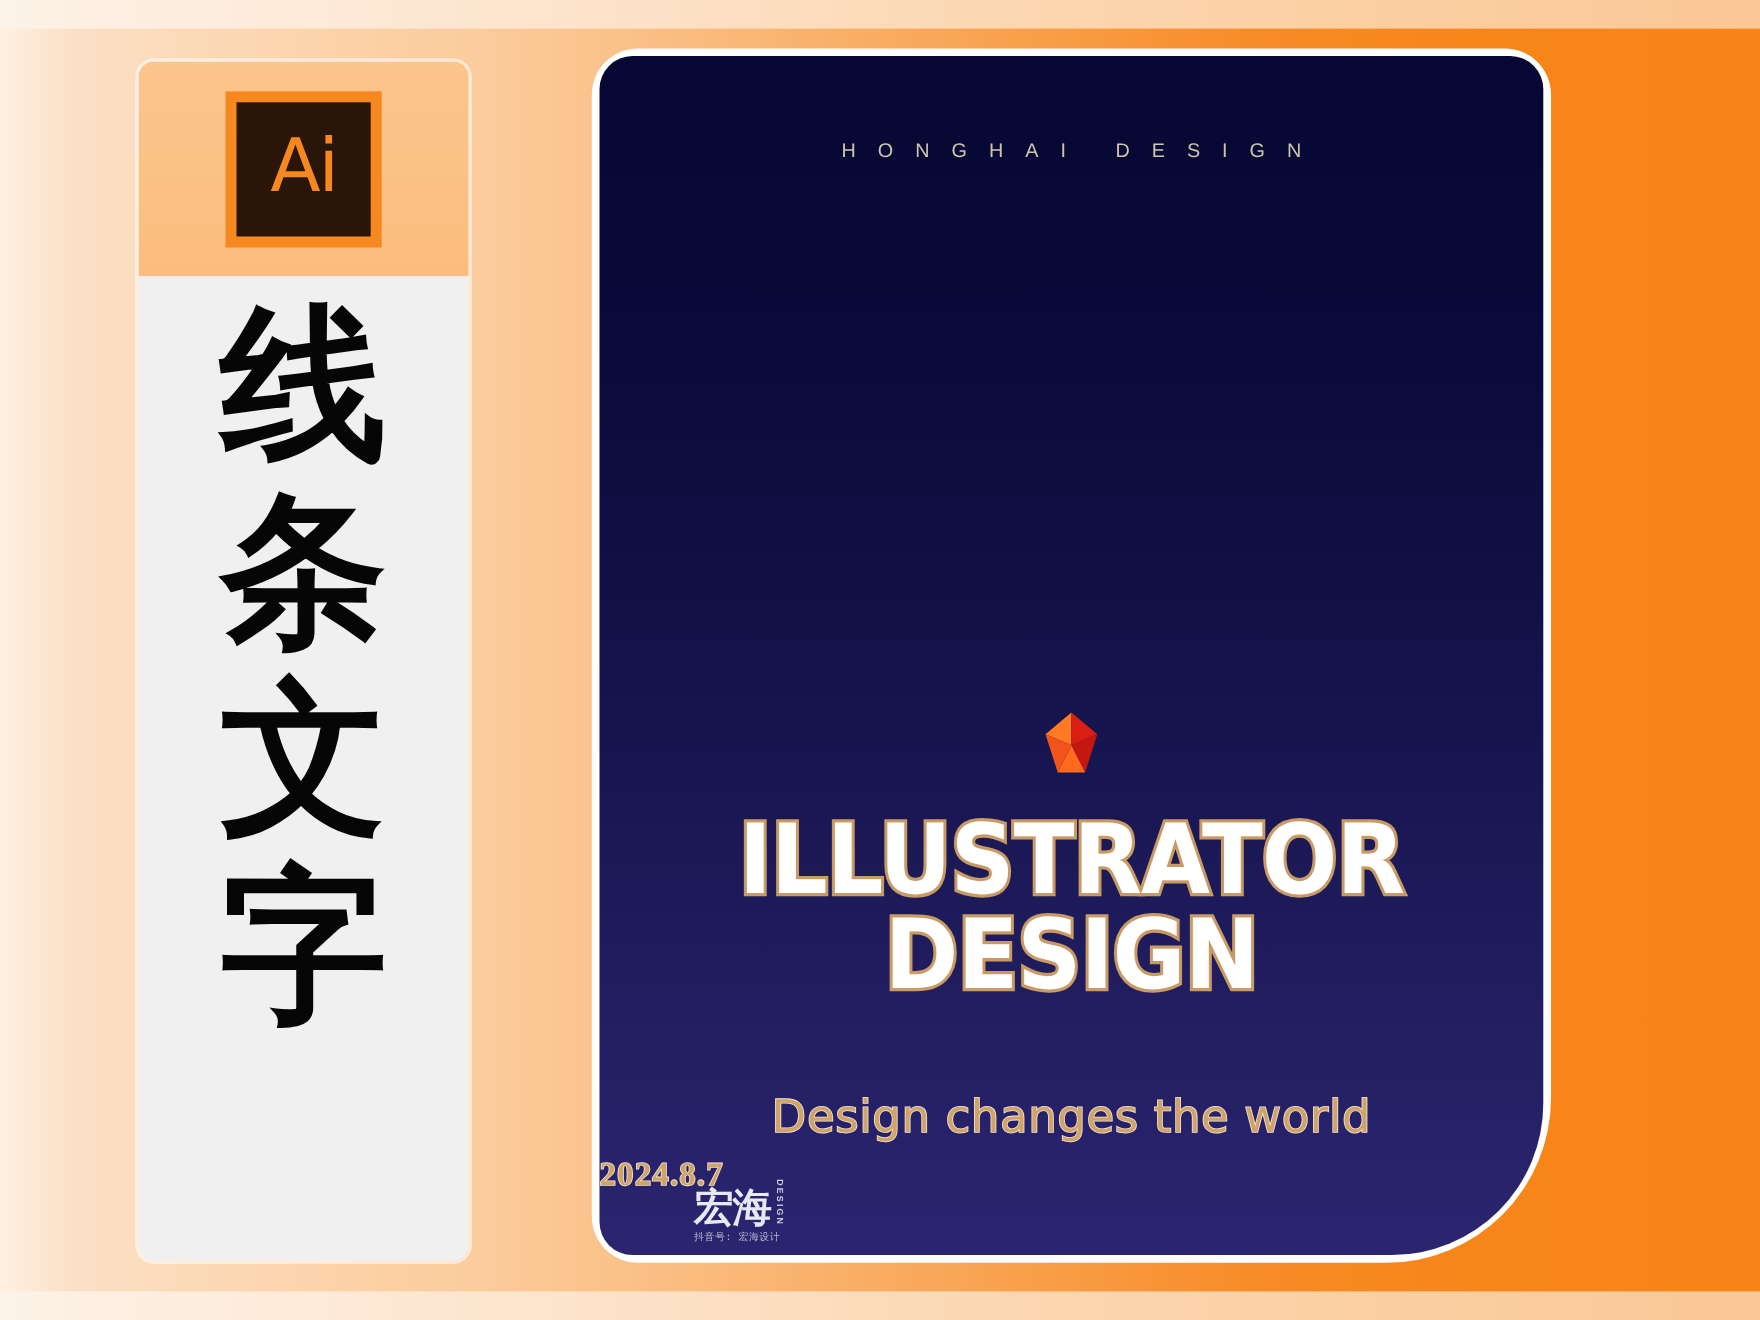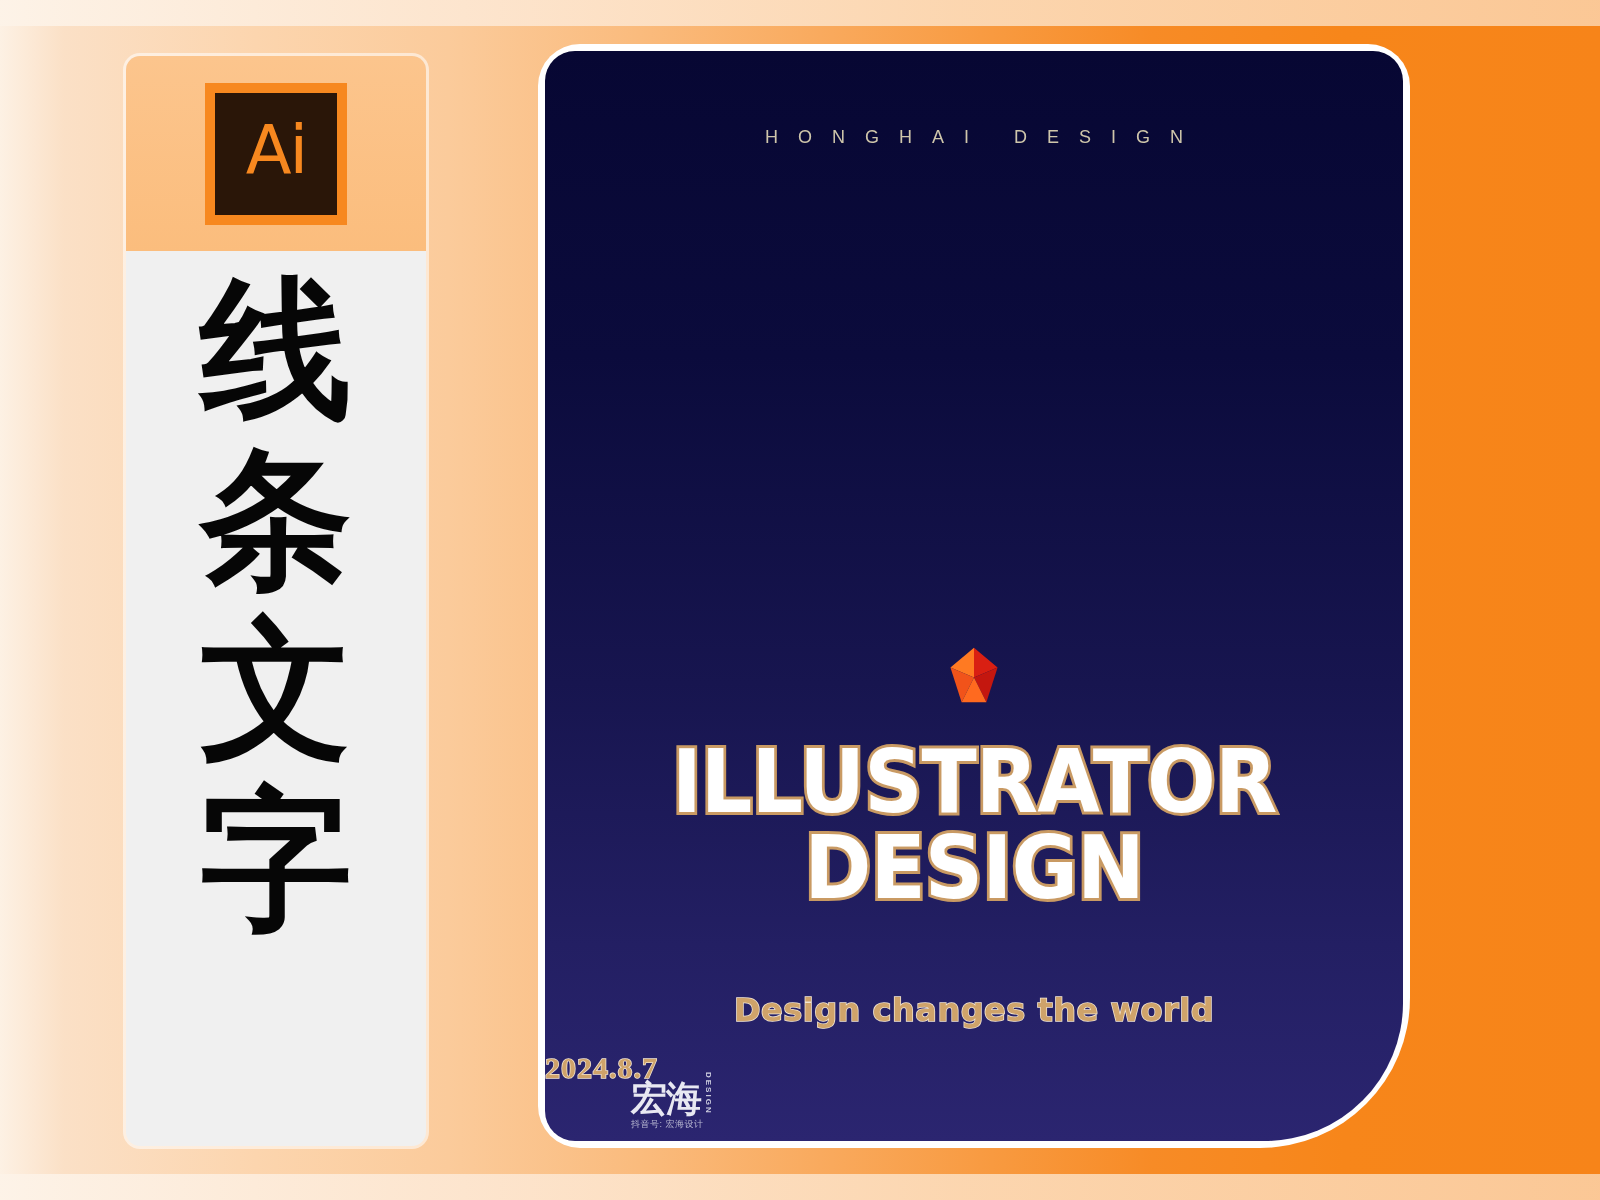--- a/index.html
+++ b/index.html
@@ -104,21 +104,21 @@
     color:#ffffff;letter-spacing:-1px;
     -webkit-text-stroke:6px #c99a63;
     paint-order:stroke fill;
     transform:scaleX(.92);
   }
   .headline .l2{display:block;}
 
   .tagline{
     position:absolute;left:0;right:0;top:940px;text-align:center;
     font-family:"DejaVu Sans",sans-serif;
-    font-weight:700;font-size:32px;color:#cfa36a;
+    font-weight:400;font-size:41px;color:#cfa36a;
     -webkit-text-stroke:1.5px #f3e6d2;paint-order:stroke fill;
     letter-spacing:.5px;
   }
   .date{
     position:absolute;left:0;right:0;top:1000px;
     font-family:Liberation Serif, serif;
     font-weight:700;font-size:30px;color:#cfa36a;
     -webkit-text-stroke:1.5px #f3e6d2;paint-order:stroke fill;
     letter-spacing:1px;
   }
@@ -135,21 +135,21 @@
     font-family:"DejaVu Sans",sans-serif;
     font-size:36px;font-weight:700;color:#e8e8f2;line-height:1;
     letter-spacing:-1px;
   }
   .brand-vert{
     font-size:8px;color:#cfcfe0;letter-spacing:2px;font-weight:700;
     writing-mode:vertical-rl;line-height:1;margin-bottom:2px;
   }
   .brand-sub{
     position:absolute;left:86px;bottom:-8px;
-    font-family:Liberation Sans, sans-serif;
+    font-family:Liberation Mono, monospace;
     font-size:9px;color:#b9b9d2;letter-spacing:.5px;white-space:nowrap;
   }
   .footer-line{
     position:absolute;right:74px;bottom:14px;
     color:#d9d9ea;font-size:15px;letter-spacing:9px;
     white-space:nowrap;
   }
 </style>
 </head>
 <body>

